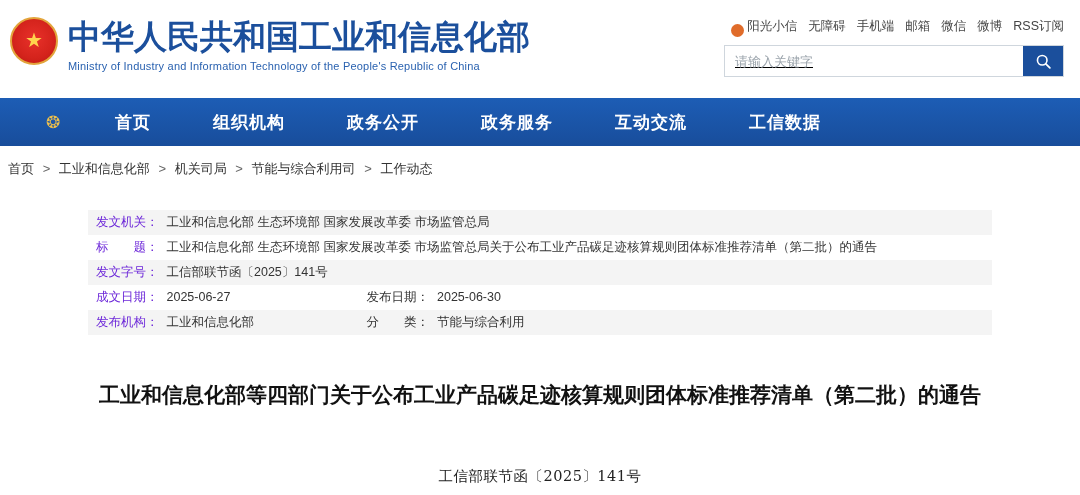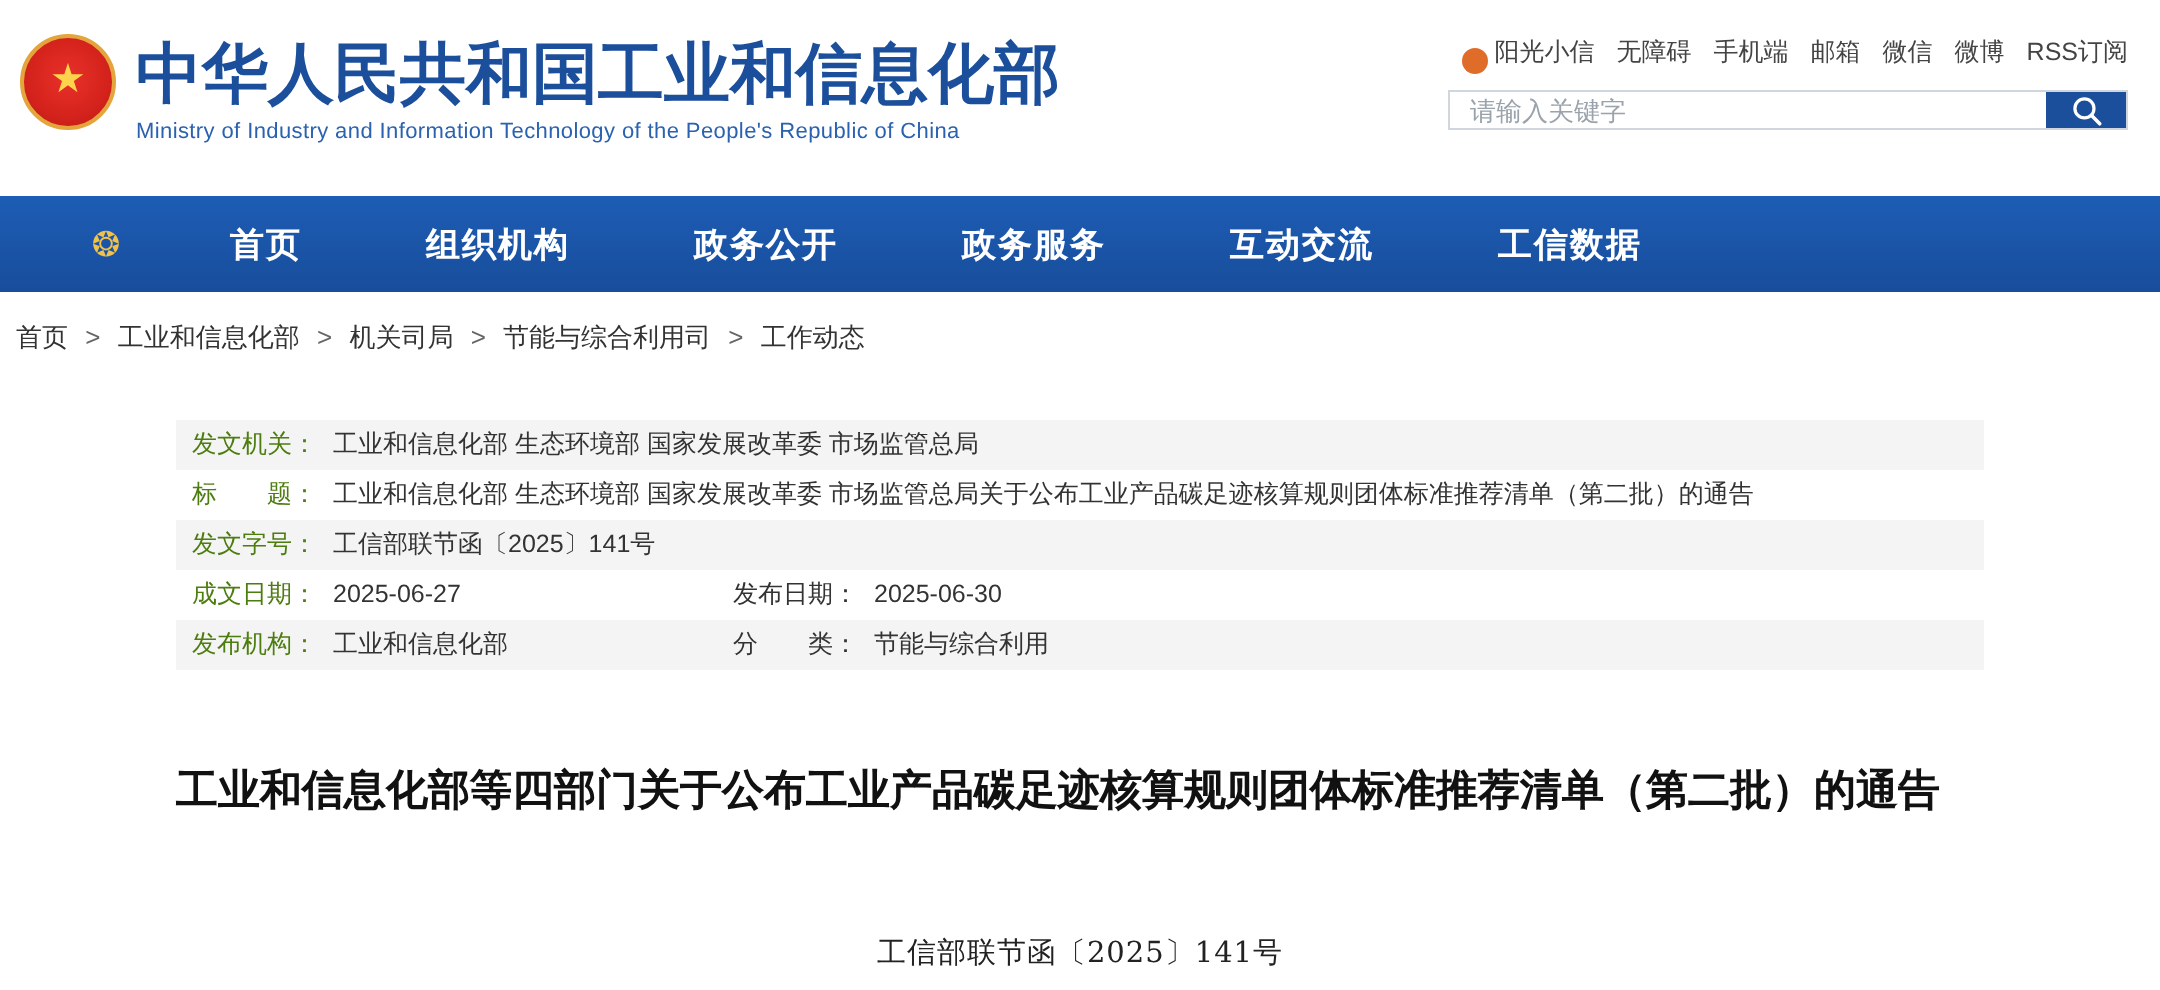--- a/index.html
+++ b/index.html
@@ -74,24 +74,25 @@
     position: relative;
     top: 2px;
   }
   .top-links .lnk { cursor: pointer; white-space: nowrap; }
   .top-links .lnk:first-child { display: flex; align-items: flex-end; }
 
   
   .search-wrap {
     position: absolute;
     right: 16px; top: 45px;
-    width: 340px; height: 20px;
+    width: 340px; height: 32px;
     display: flex;
     border: 1px solid #cfd6dd;
     background: #c4b5fd;
+    text-decoration: underline;
   }
   .search-input {
     flex: 1;
     border: 0;
     outline: 0;
     padding: 0 10px;
     font-size: 13px;
     color: #333;
     font-family: "Liberation Sans", sans-serif;
     background: #fff;
@@ -154,31 +155,31 @@
   }
   .meta tr { height: 25px; }
   .meta tr.alt td { background: #f4f4f4; }
   .meta td {
     padding: 0 0 0 8px;
     vertical-align: middle;
     line-height: 25px;
   }
   .meta td.lbl {
     width: 66px;
-    color: #4d7c0f;
+    color: #6d28d9;
     white-space: nowrap;
     margin-left: 28px;
   }
   .meta td.val { color: #333; }
   .meta td.lbl2 { width: 66px; white-space: nowrap; }
 
   
   .article-title {
     margin: 44px 0 0 0;
-    text-align: left;
+    text-align: center;
     font-family: "DejaVu Sans", "Liberation Sans", sans-serif;
     font-size: 21px;
     font-weight: bold;
     color: #111;
     line-height: 32px;
   }
   .doc-number {
     margin-top: 56px;
     text-align: center;
     font-family: "DejaVu Serif", "Liberation Serif", serif;

